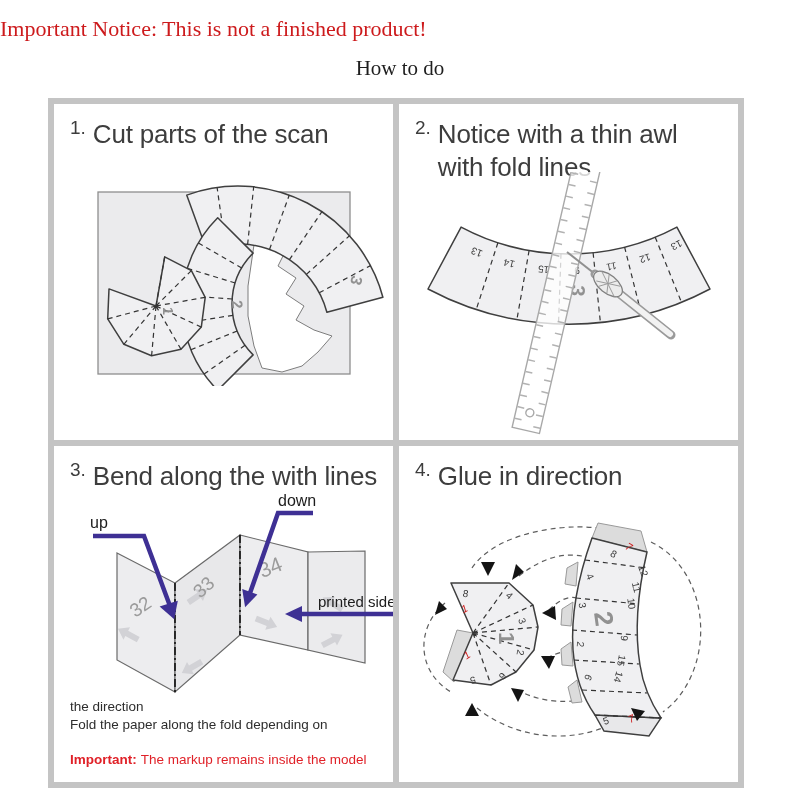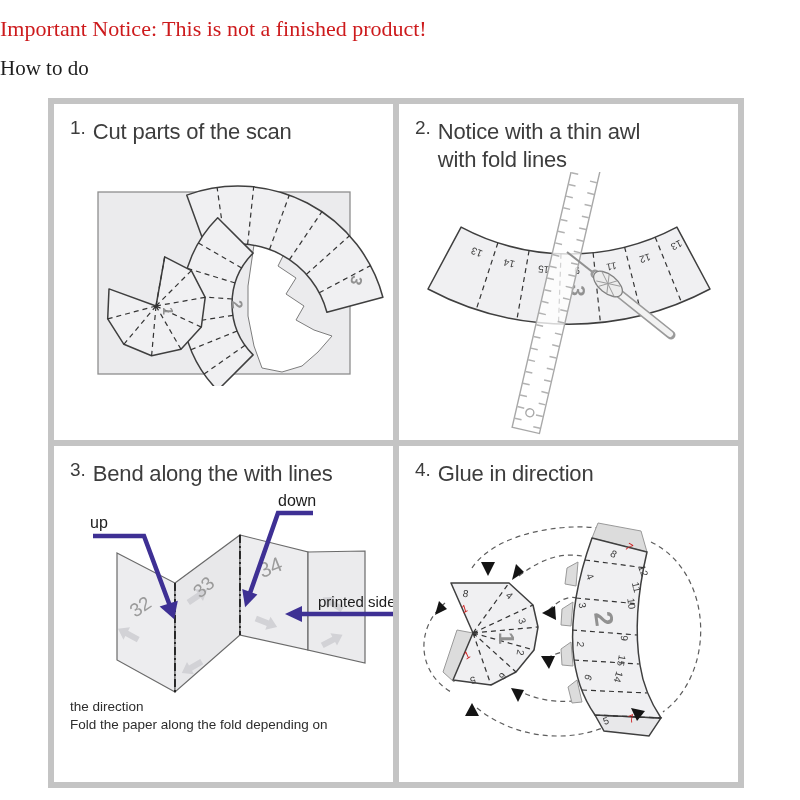--- a/index.html
+++ b/index.html
@@ -1,26 +1,26 @@
 <!DOCTYPE html>
 <html><head>
 <meta charset="utf-8">
 <style>
   html,body{margin:0;padding:0;background:#ffffff;width:800px;height:800px;overflow:hidden;}
   body{font-family:"Liberation Sans",sans-serif;position:relative;}
   .hdr-notice{position:absolute;top:16px;left:0;width:800px;text-align:left;
     font-family:"Liberation Serif",serif;font-size:22px;color:#cd1a1c;}
-  .hdr-sub{position:absolute;top:56px;left:0;width:800px;
+  .hdr-sub{position:absolute;top:56px;left:0;width:800px;text-align:center;
     font-family:"Liberation Serif",serif;font-size:21px;color:#1e1e1e;}
   .grid{position:absolute;left:48px;top:98px;width:696px;height:690px;background:#c4c4c4;
     display:grid;grid-template-columns:1fr 1fr;grid-template-rows:1fr 1fr;gap:6px;padding:6px;box-sizing:border-box;}
   .cell{background:#ffffff;position:relative;overflow:hidden;}
   .heading{display:flex;align-items:flex-start;padding:14px 6px 0 16px;color:#3d3d3d;}
   .step-num{font-size:19px;margin-right:7px;margin-top:-1px;}
-  .step-title{font-size:22px;line-height:1.25;letter-spacing:-0.2px;}
+  .step-title{font-size:26px;line-height:1.25;letter-spacing:-0.2px;}
   .ill{position:absolute;}
   svg text{font-family:"Liberation Sans",sans-serif;}
   .tiny{font-size:10px;fill:#3c3c3c;}
   .tinyred{font-size:10.5px;fill:#cf2020;font-style:italic;}
   .biglab{font-weight:bold;fill:#919191;}
   .cap{position:absolute;left:16px;font-size:13.5px;color:#2d2d2d;line-height:1.35;}
   .imp{position:absolute;left:16px;font-size:13.5px;color:#e02128;}
   .imp b{font-weight:bold;margin-right:4px;}
   .outline{fill:#f0f0f2;stroke:#3f3f3f;stroke-width:1.5;stroke-linejoin:round;}
   .fold{stroke:#333;stroke-width:1.2;fill:none;stroke-dasharray:5 4;}
@@ -146,20 +146,23 @@
         <path d="M253,23 H218 L190,103" stroke="#3e3094" stroke-width="4.5" fill="none"></path>
         <polygon points="185.1,117.3 197.4,104.6 182.2,98.9" fill="#3e3094"></polygon>
         <text x="258" y="117" font-size="15" fill="#1c1c1c">printed side</text>
         <path d="M342,124 H240" stroke="#3e3094" stroke-width="4.5" fill="none"></path>
         <polygon points="225,124 242,116 242,132" fill="#3e3094"></polygon>
       </g>
     </svg>
     <div class="cap" style="top:252px;">
       <div>the direction</div>
       <div>Fold the paper along the fold depending on</div>
+    </div>
+    <div class="imp" style="top:306px;">
+      <b>Important:</b><span>The markup remains inside the model</span>
     </div>
   </div>
 
   <div class="cell">
     <div class="heading">
       <span class="step-num">4.</span>
       <span class="step-title">
         <div>Glue in direction</div>
       </span>
     </div>

